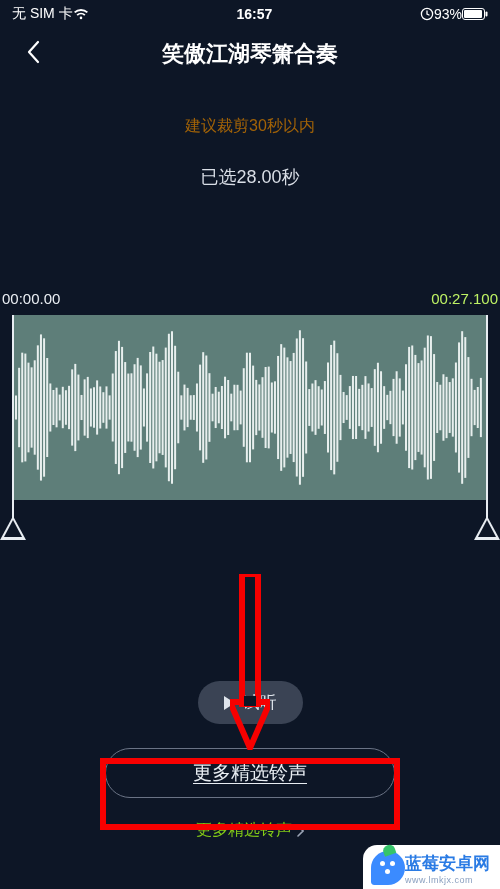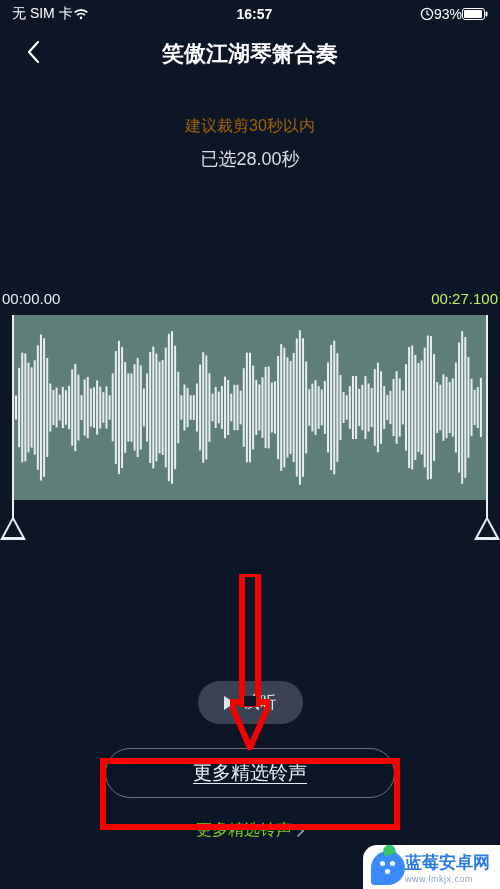--- a/index.html
+++ b/index.html
@@ -24,21 +24,21 @@
     .status-left, .status-right { display: flex; align-items: center; }
     .status-center { font-weight: 600; }
     .wifi-icon, .lock-icon, .battery-icon { display: inline-flex; }
 
     .nav-bar { height: 52px; display: flex; align-items: center; padding: 0 26px; position: relative; }
     .back-chevron { width: 14px; height: 24px; cursor: pointer; }
     .title { position: absolute; left: 0; right: 0; text-align: center; font-size: 22px; font-weight: 600; pointer-events: none; }
 
     .hint-block { text-align: center; margin-top: 36px; }
     .hint-1 { color: #a16207; font-size: 16px; }
-    .hint-2 { color: #d9dee6; font-size: 18px; margin-top: 10px; }
+    .hint-2 { color: #d9dee6; font-size: 18px; margin-top: 28px; }
 
     .editor-area { position: absolute; top: 290px; left: 0; right: 0; height: 260px; }
     .time-row { display: flex; justify-content: space-between; font-size: 15px; padding: 0 2px; }
     .time-start { color: #eaeef3; }
     .time-end { color: #bef264; }
 
     .wave-wrap { position: relative; margin-top: 8px; height: 185px; }
     .wave-bg { position: absolute; left: 12px; right: 12px; top: 0; bottom: 0; background: #5e7e79; overflow: hidden; display: flex; align-items: center; justify-content: center; }
     .wave-svg { width: 100%; height: 100%; }
     .handle-line-left, .handle-line-right { position: absolute; top: 0; bottom: -40px; width: 2px; background: #e8edf2; }
@@ -76,21 +76,21 @@
     .more-link { margin-top: 22px; color: #84cc16; font-size: 16px; display: inline-flex; align-items: center; gap: 4px; cursor: pointer; }
 
     
     .annot-arrow { position: absolute; left: 230px; top: 574px; pointer-events: none; }
     .annot-box { position: absolute; left: 100px; top: 758px; width: 300px; height: 72px; border: 6px solid #f70000; pointer-events: none; }
 
     
     .watermark {
       position: absolute; right: 0; bottom: 0;
       background: #fff; border-top-left-radius: 14px;
-      padding: 6px 10px 4px 8px; display: flex; gap: 0;
+      padding: 6px 10px 4px 8px; display: flex; align-items: center; gap: 0;
       color: #2a7be4; font-weight: 700; font-size: 17px;
     }
     .wm-sub { display: block; font-size: 9px; color: #8aa0c0; font-weight: 400; letter-spacing: 0.5px; }
     .berry { width: 34px; height: 34px; background: #3b8bff; border-radius: 50% 50% 50% 10%; position: relative; }
     .berry::before { content: ""; position: absolute; top: -6px; left: 12px; width: 12px; height: 10px; background: #35c46a; border-radius: 60% 60% 0 0; transform: rotate(-20deg); }
     .berry::after { content: ""; position: absolute; top: 10px; left: 9px; width: 5px; height: 5px; background: #fff; border-radius: 50%; box-shadow: 10px 0 #fff, 5px 8px #fff; }
   </style>
 </head>
 <body>
 

